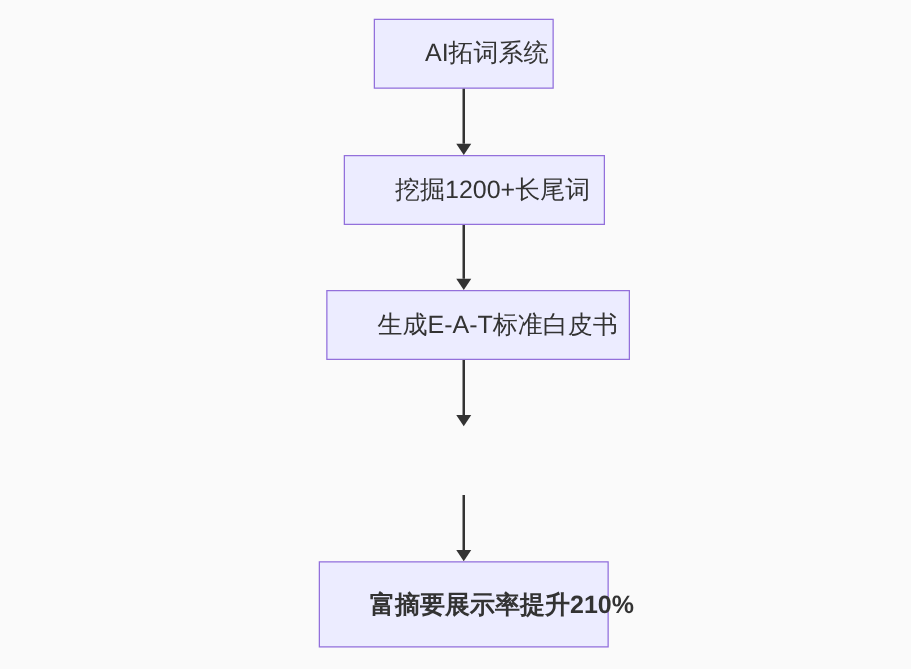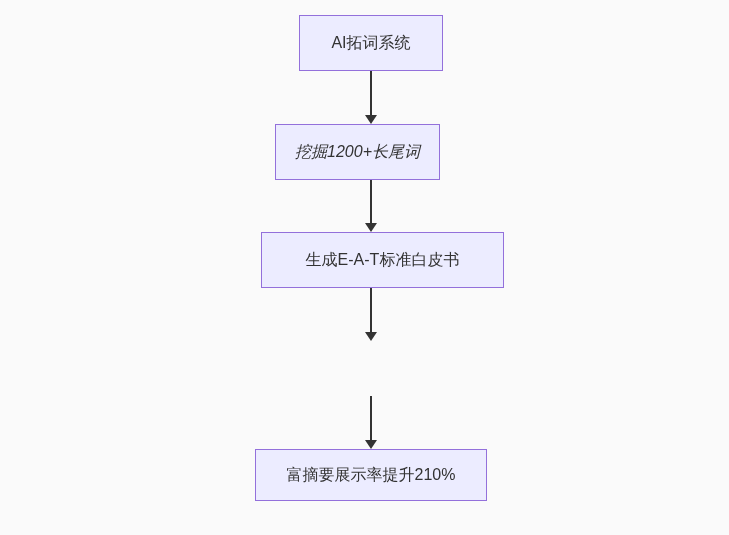--- a/index.html
+++ b/index.html
@@ -15,33 +15,34 @@
     position: relative;
     width: 729px;
     height: 535px;
   }
   .node {
     position: absolute;
     box-sizing: border-box;
     background: var(--node-fill, #ececff);
     border: 1.5px solid var(--node-border, #9370db);
     color: var(--text, #333333);
-    font-size: 16px;
+    font-size: 20px;
     line-height: 1;
     display: flex;
     align-items: center;
-    justify-content: center;
+    justify-content: flex-start;
     text-align: center;
     white-space: nowrap;
+    padding-left: 40px;
   }
   .b1 { left: 299px; top: 15px;  width: 144px; height: 56px; }
-  .b2 { left: 275px; top: 124px; width: 165px; height: 56px; font-style: italic; }
+  .b2 { left: 275px; top: 124px; width: 209px; height: 56px; }
   .b3 { left: 261px; top: 232px; width: 243px; height: 56px; }
   .b4 { left: 264px; top: 341px; width: 214px; height: 55px; }
-  .b5 { left: 255px; top: 449px; width: 232px; height: 52px; }
+  .b5 { left: 255px; top: 449px; width: 232px; height: 69px; font-weight: bold; }
 
   .edge {
     position: absolute;
     left: 364px;            
     width: 14px;
     display: flex;
     flex-direction: column;
     align-items: center;
   }
   .e1 { top: 71px;  height: 53px; }

